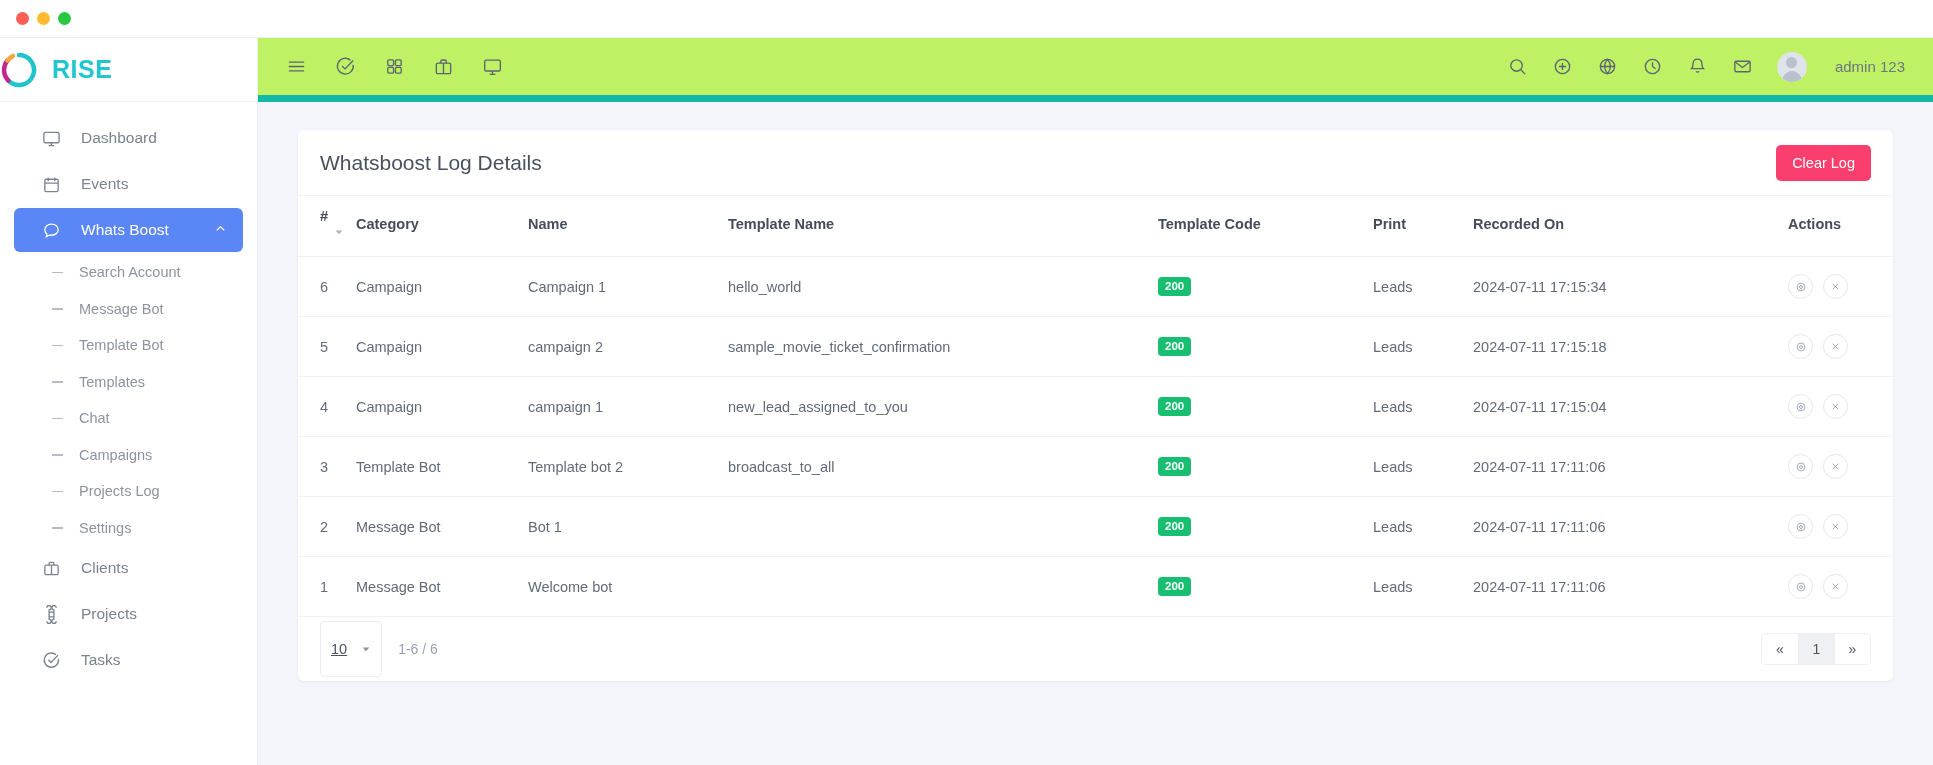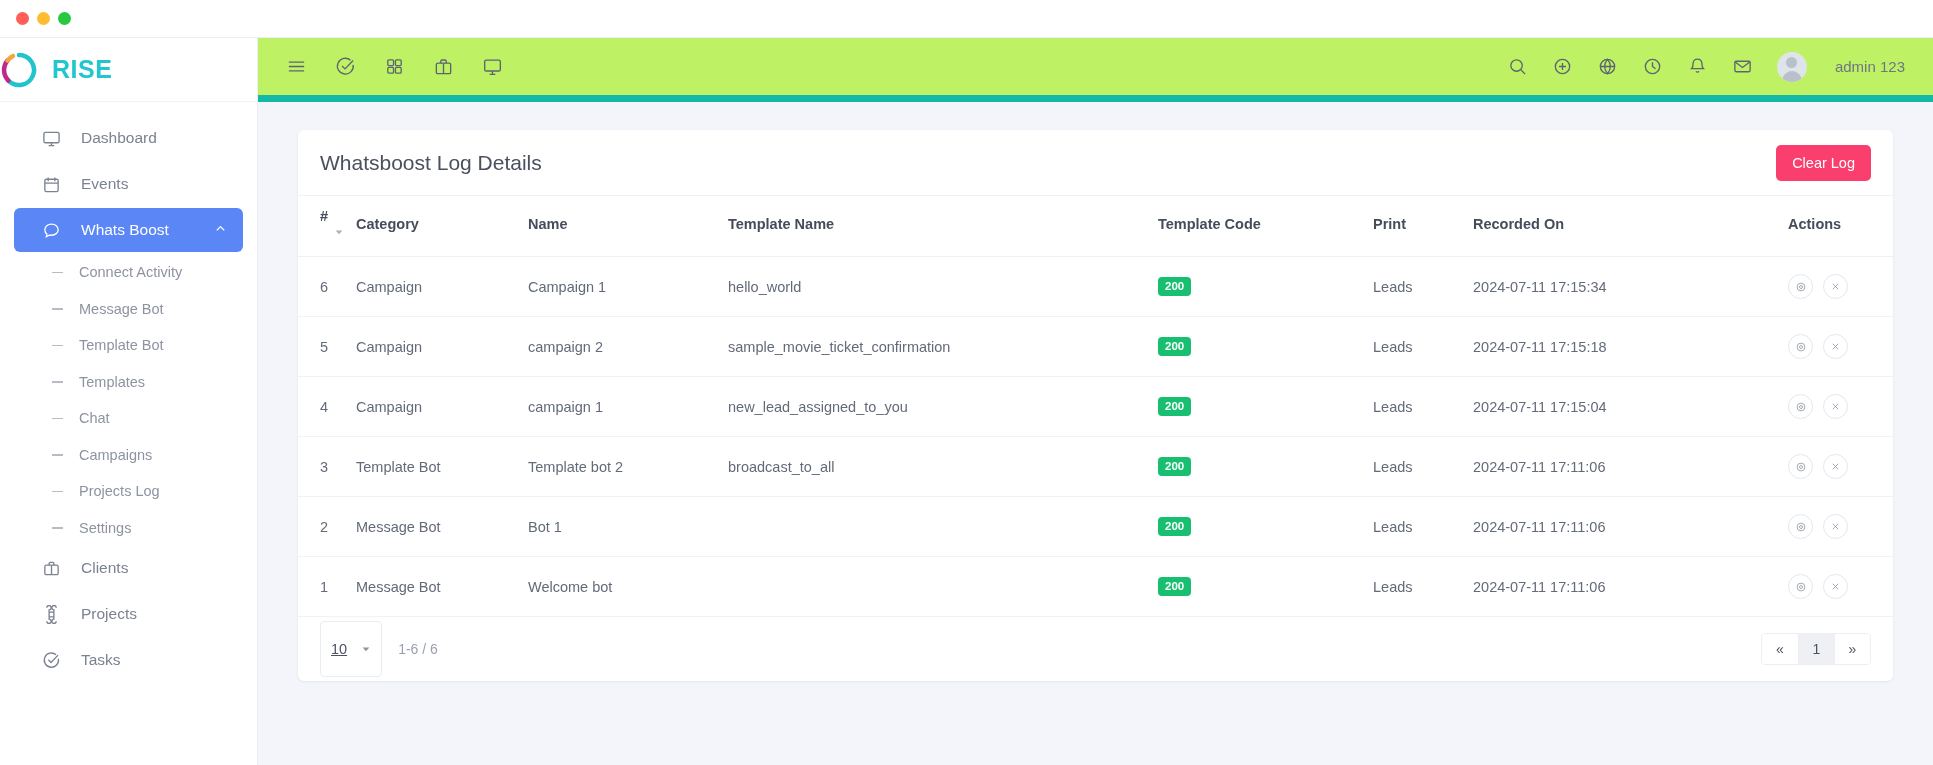--- a/index.html
+++ b/index.html
@@ -257,21 +257,21 @@
       <span>Whats Boost</span>
       <span class="nav-chevron">
         <svg viewBox="0 0 14 14" width="13" height="13" fill="none" stroke="currentColor" stroke-width="1.4">
           <path d="M3 9l4-4 4 4"></path>
         </svg>
       </span>
     </div>
 
     <div class="sub-item">
       <span class="sub-dash"></span>
-      <span>Connect Activity</span>
+      <span>Search Account</span>
     </div>
     <div class="sub-item">
       <span class="sub-dash"></span>
       <span>Message Bot</span>
     </div>
     <div class="sub-item">
       <span class="sub-dash"></span>
       <span>Template Bot</span>
     </div>
     <div class="sub-item">

